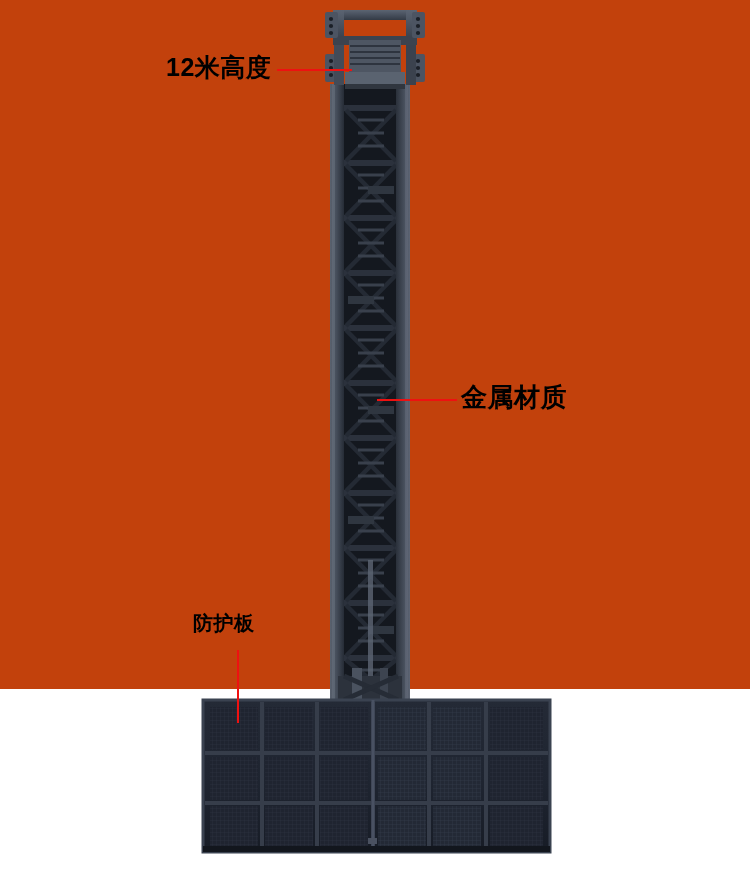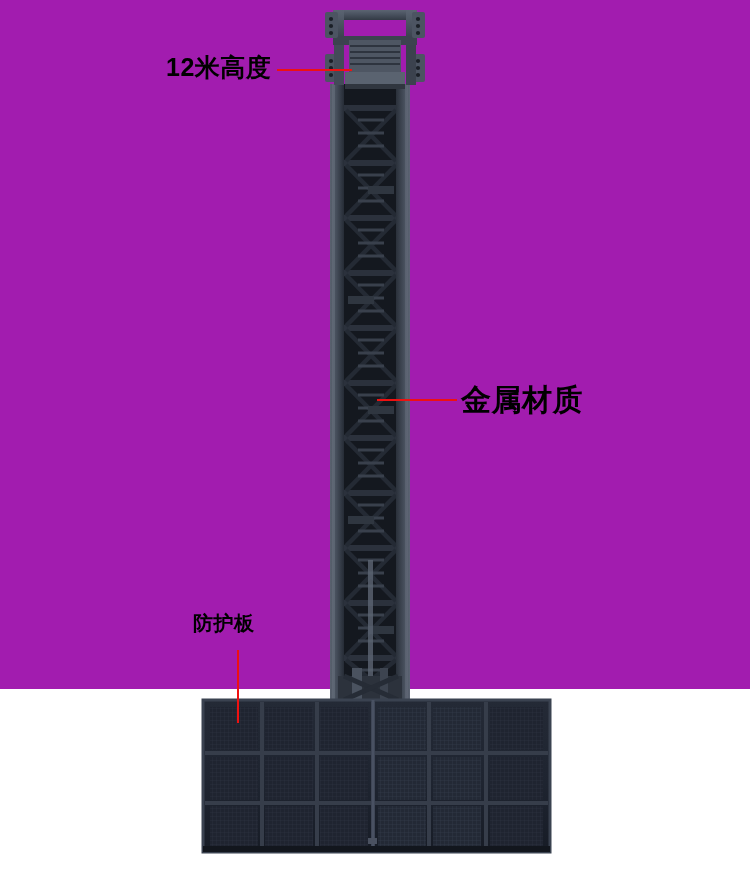--- a/index.html
+++ b/index.html
@@ -13,21 +13,21 @@
     position: relative;
     overflow: hidden;
     font-family: "Liberation Sans", "DejaVu Sans", sans-serif;
   }
 
   #stage {
     position: absolute;
     inset: 0;
     width: 750px;
     height: 689px;
-    background: #a21caf;
+    background: #c2410c;
   }
 
   
   .product-svg {
     position: absolute;
     left: 0;
     top: 0;
     width: 750px;
     height: 873px;
     display: block;
@@ -44,21 +44,22 @@
     font-family: "Liberation Sans", "DejaVu Sans", sans-serif;
   }
   #label-height {
     left: 166px;
     top: 55px;
     font-size: 25px;
   }
   #label-material {
     left: 461px;
     top: 385px;
-    font-size: 30px;
+    font-size: 26px;
+    font-family: Liberation Serif, serif;
   }
   #label-guard {
     left: 193px;
     top: 613px;
     font-size: 20px;
   }
 
   .anno-line {
     position: absolute;
     background: #ee1111;

